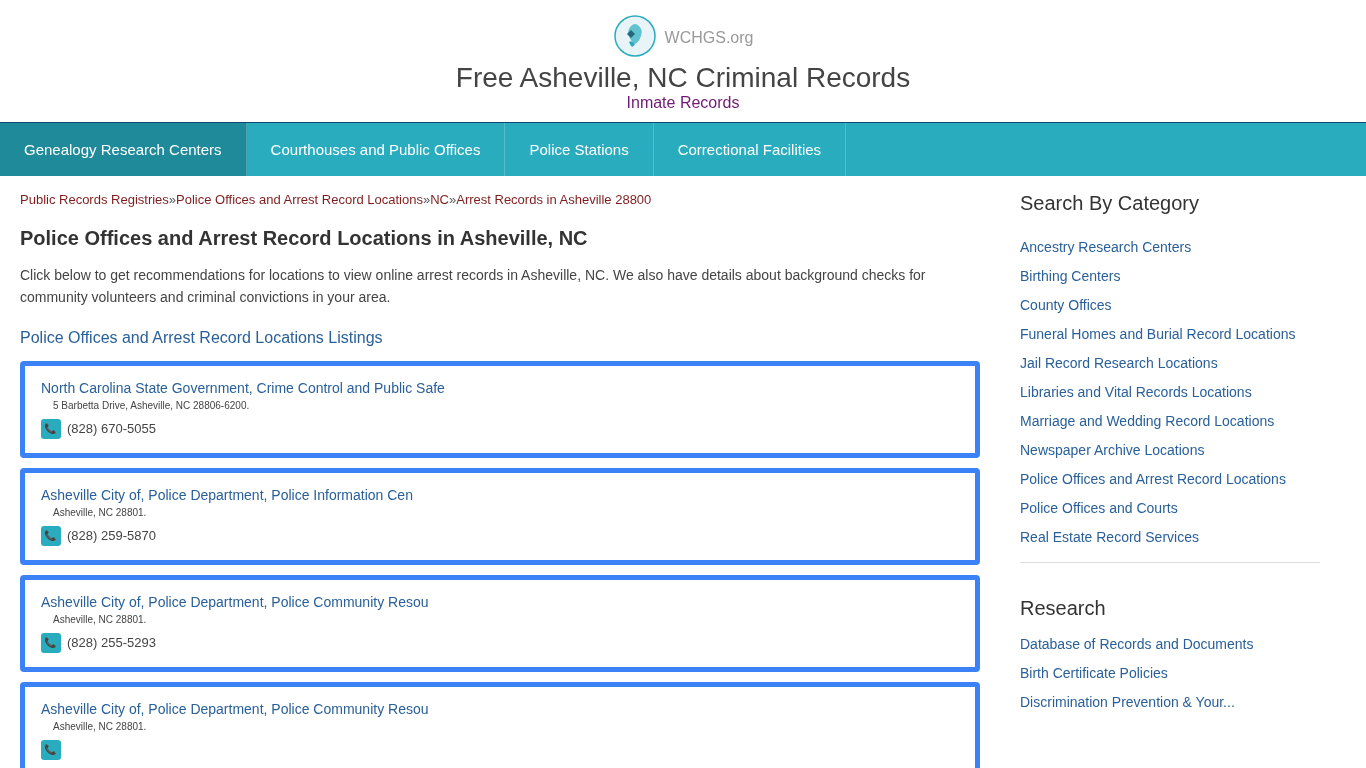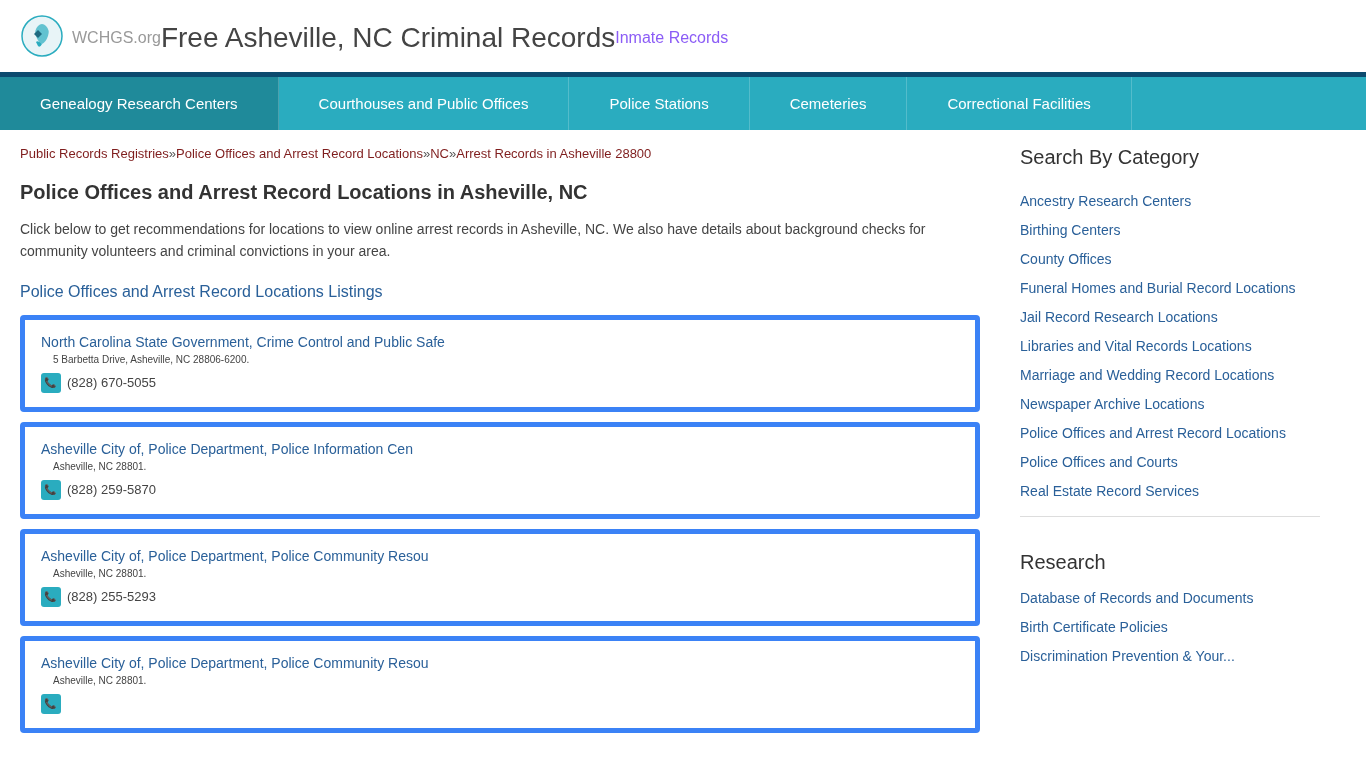--- a/index.html
+++ b/index.html
@@ -1,24 +1,24 @@
 <!DOCTYPE html>
 <html><head>
   <meta charset="utf-8">
   <style>
     * { margin: 0; padding: 0; box-sizing: border-box; }
     body { font-family: Arial, sans-serif; font-size: 14px; color: #333; background: #fff; }
 
     
     #header {
       display: flex;
-      flex-direction: row;
+      flex-direction: column;
       align-items: center;
       padding: 14px 20px 10px;
-      border-bottom: 5px solid #0c4a6e;
+      border-bottom: 1px solid #0c4a6e;
     }
     #logo-area {
       display: flex;
       align-items: center;
       gap: 8px;
       margin-bottom: 4px;
     }
     #logo-icon {
       width: 44px;
       height: 44px;
@@ -30,32 +30,32 @@
     }
     #logo-text span { color: #999; font-weight: normal; font-size: 16px; }
     #site-title {
       font-size: 28px;
       font-weight: 400;
       color: #444;
       text-align: center;
     }
     #site-subtitle {
       font-size: 16px;
-      color: #8b5cf6;
+      color: #701a75;
       text-align: center;
     }
 
     
     #nav {
       background-color: #2aacbf;
       display: flex;
       padding: 0;
     }
     .nav-item {
-      padding: 18px 40px;
+      padding: 18px 24px;
       color: #fff;
       font-size: 15px;
       font-weight: 500;
       cursor: pointer;
       border-right: 1px solid rgba(255,255,255,0.2);
       white-space: nowrap;
     }
     .nav-item:first-child {
       background-color: #1f8a9a;
     }
@@ -196,21 +196,20 @@
     </div>
   </div>
   <h1 id="site-title">Free Asheville, NC Criminal Records</h1>
   <div id="site-subtitle">Inmate Records</div>
 </div>
 
 <nav id="nav">
 <div class="nav-item" style="background-color: rgb(31, 138, 154);">Genealogy Research Centers</div>
     <div class="nav-item">Courthouses and Public Offices</div>
     <div class="nav-item">Police Stations</div>
-    <div class="nav-item">Cemeteries</div>
     <div class="nav-item">Correctional Facilities</div>
   </nav>
 
 <div id="content-wrapper">
 
   <main id="main">
 
     <div id="breadcrumb">
     <a href="#">Public Records Registries</a><span>»</span><a href="#">Police Offices and Arrest Record Locations</a><span>»</span><a href="#">NC</a><span>»</span><a href="#">Arrest Records in Asheville 28800</a></div>
 

